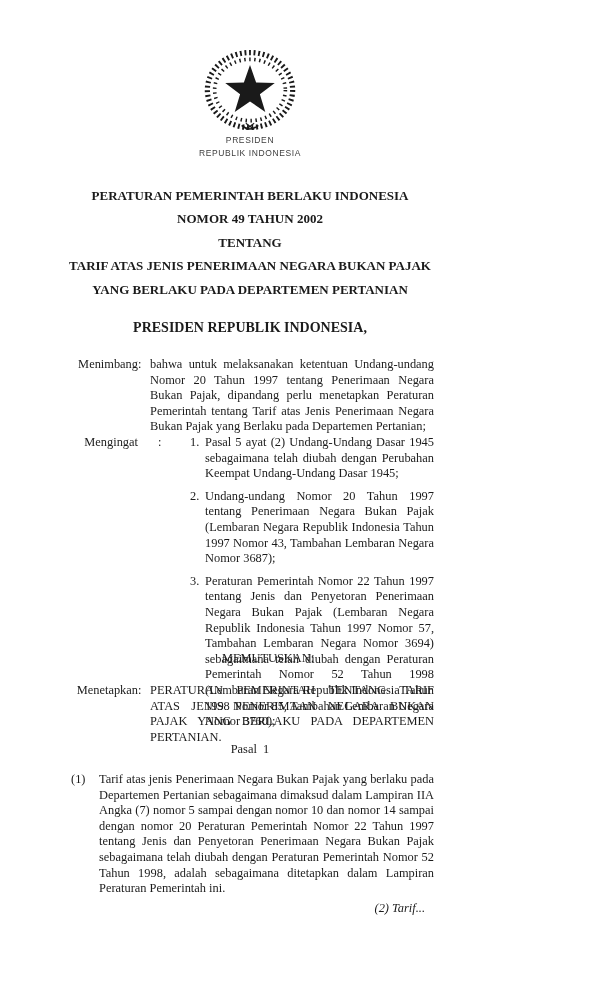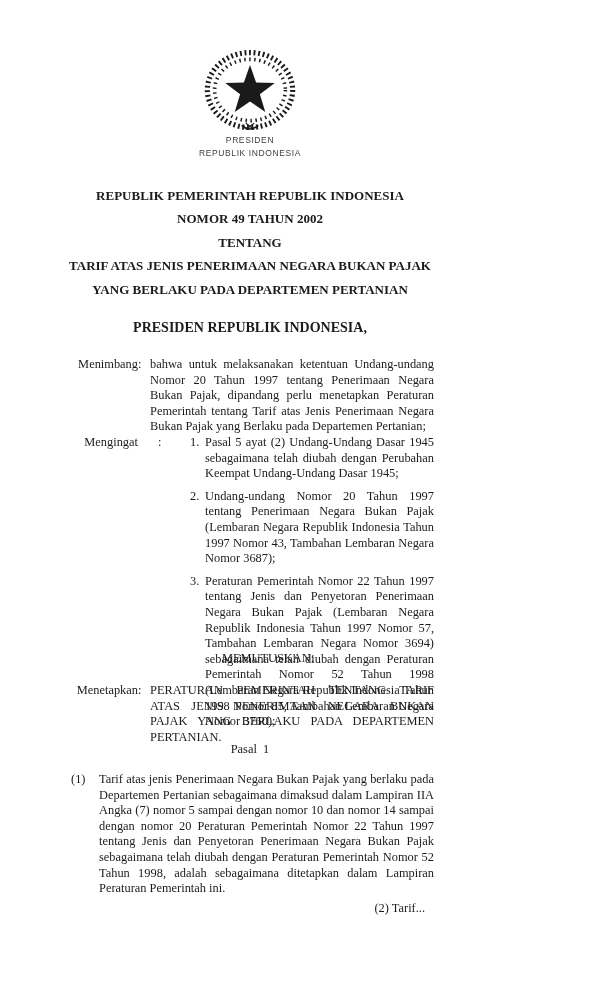--- a/index.html
+++ b/index.html
@@ -44,42 +44,42 @@
   .memutuskan{top:651px;padding-left:36px;}
   .pasal-heading{top:742px;white-space:pre;}
   .pasal-item{
     position:absolute;top:772px;left:62px;right:66px;
     display:grid;grid-template-columns:37px 1fr;
     line-height:15.6px;
   }
   .pasal-item .marker{padding-left:9px;}
   .continuation{
     position:absolute;top:901px;right:75px;
-    line-height:15.6px;text-align:center;
+    line-height:15.6px;text-align:center;font-style:italic;
   }
 </style>
 </head>
 <body>
 
 <div class="page">
 
   <div class="emblem">
     <svg width="104" height="88" viewBox="0 0 100 84" xmlns="http://www.w3.org/2000/svg">
       <ellipse cx="50" cy="42" rx="41" ry="36" fill="none" stroke="#1a1a1a" stroke-width="5" stroke-dasharray="1.8 2.6"></ellipse>
       <ellipse cx="50" cy="42" rx="34" ry="29.5" fill="none" stroke="#1a1a1a" stroke-width="3.5" stroke-dasharray="1.4 3.4"></ellipse>
       <polygon points="50,18 55.9,34.9 73.8,35.3 59.5,46.1 64.7,63.2 50,53 35.3,63.2 40.5,46.1 26.2,35.3 44.1,34.9" fill="#1a1a1a"></polygon>
       <path d="M42,76 Q50,83 58,76" fill="none" stroke="#1a1a1a" stroke-width="1.6"></path>
       <path d="M46,80 L54,74 M46,74 L54,80" stroke="#1a1a1a" stroke-width="1"></path>
     </svg>
     <div class="lh">PRESIDEN</div>
     <div class="lh">REPUBLIK INDONESIA</div>
   </div>
 
   <div class="title">
-    <div>REPUBLIK PEMERINTAH REPUBLIK INDONESIA</div>
+    <div>PERATURAN PEMERINTAH BERLAKU INDONESIA</div>
     <div>NOMOR 49 TAHUN 2002</div>
     <div>TENTANG</div>
     <div>TARIF ATAS JENIS PENERIMAAN NEGARA BUKAN PAJAK</div>
     <div>YANG BERLAKU PADA DEPARTEMEN PERTANIAN</div>
   </div>
 
   <div class="salutation">PRESIDEN REPUBLIK INDONESIA,</div>
 
   <div class="clause menimbang">
     <span class="lbl">Menimbang</span>

